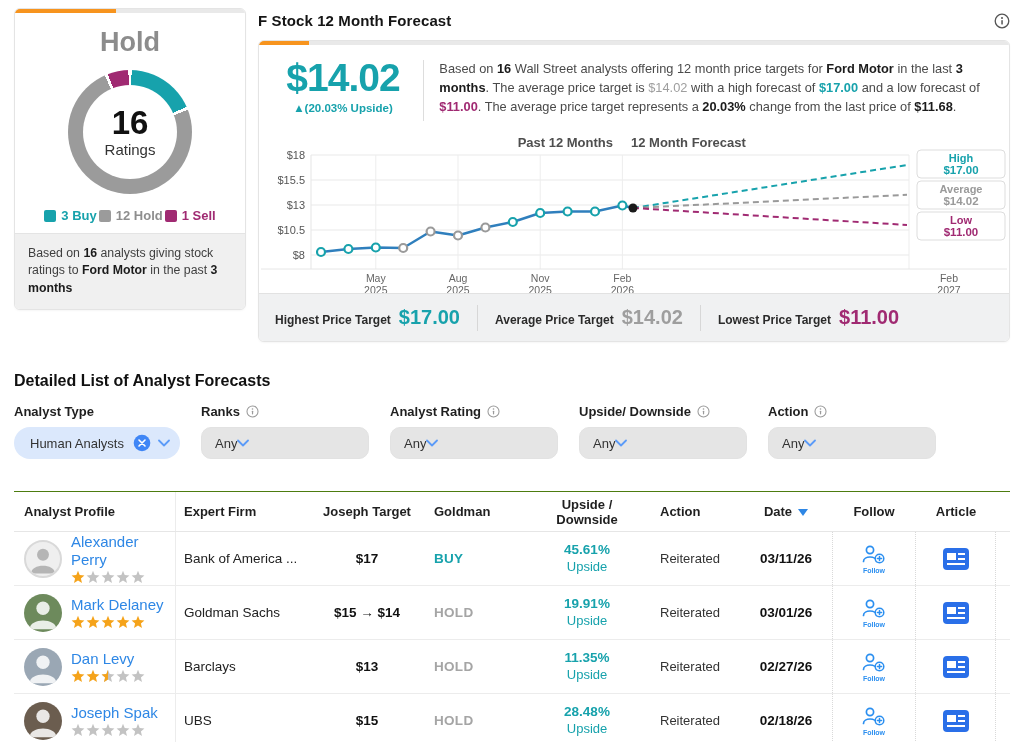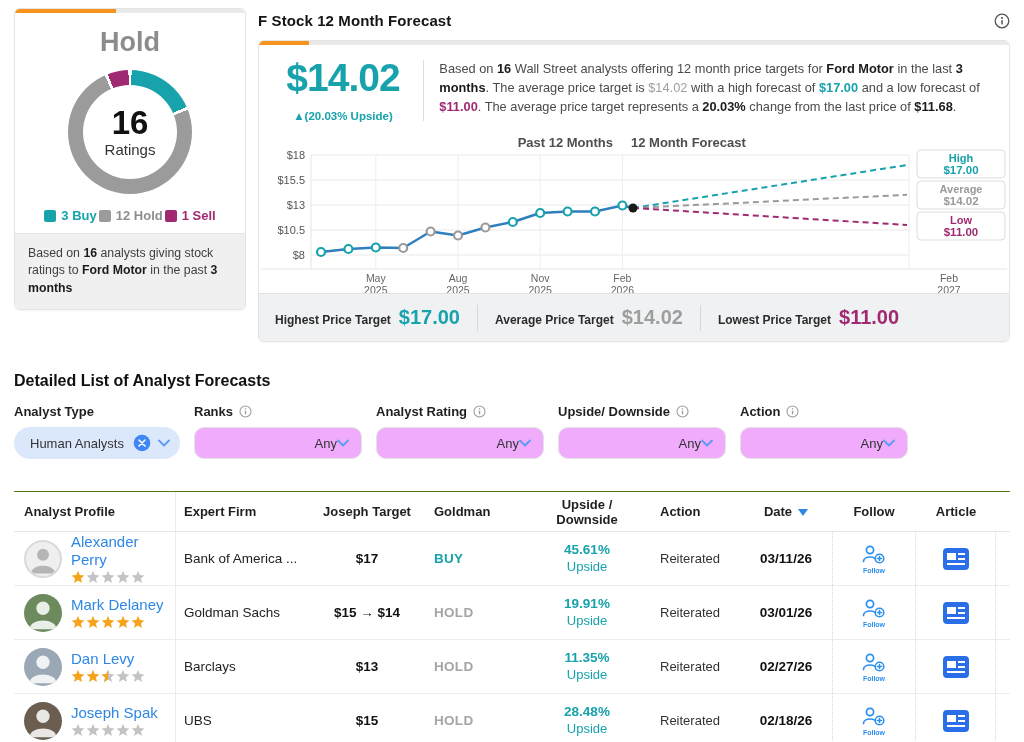--- a/index.html
+++ b/index.html
@@ -31,39 +31,39 @@
   .legend-item { display:flex; align-items:center; gap:5px; font-size:13px; font-weight:700; }
   .legend-swatch { width:12px; height:12px; border-radius:2px; }
   .card-foot { margin-top:auto; background:#f0f0f0; border-top:1px solid #e4e4e4; padding:11px 13px;
     font-size:12.3px; line-height:1.45; color:#3f3f3f; }
   .card-foot .b, .forecast-desc .b { font-weight:700; color:#1b1b1b; }
 
   
   .forecast-top { display:flex; align-items:flex-start; padding:13px 16px 4px 14px; height:86px; }
   .price-block { width:140px; flex:0 0 140px; text-align:center; }
   .big-price { font-size:39px; font-weight:700; letter-spacing:-1px; line-height:1; }
-  .upside-caption { font-size:11.5px; font-weight:700; margin-top:13px; }
+  .upside-caption { font-size:11.5px; font-weight:700; margin-top:5px; }
   .vdiv { width:1px; align-self:stretch; background:#ddd; margin:2px 16px 6px 10px; }
   .forecast-desc { font-size:12.8px; line-height:1.5; color:#4a4a4a; padding-top:1px; }
   .chart-holder { flex:1; min-height:0; }
   .chart-holder svg { display:block; }
   .targets-bar { height:48px; background:#f0f1f2; border-top:1px solid #e2e2e2; display:flex;
     align-items:center; padding-left:16px; }
   .target-item { display:flex; align-items:baseline; gap:8px; }
   .target-label { font-size:12px; font-weight:700; color:#2b2b2b; }
   .target-value { font-size:20px; font-weight:700; }
   .target-div { width:1px; height:26px; background:#d7d7d7; margin:0 17px; align-self:center; }
 
   
   .section-title { font-size:16px; font-weight:700; color:#101010; margin:30px 0 13px 0; }
-  .filters { display:flex; gap:14px; margin-bottom:21px; }
+  .filters { display:flex; gap:21px; margin-bottom:21px; }
   .filter-label-row { display:flex; align-items:center; gap:6px; height:16px; margin-bottom:8px; }
   .filter-label { font-size:13px; font-weight:700; color:#1f1f1f; }
   .select, .chip { height:32px; display:flex; align-items:center; cursor:pointer; font-size:13px; color:#333; }
-  .select { justify-content:flex-end; padding:0 12px 0 13px; border:1px solid #e2e2e2; border-radius:10px; background:#f0abfc; }
+  .select { justify-content:flex-start; padding:0 12px 0 13px; border:1px solid #e2e2e2; border-radius:10px; background:#e5e5e5; }
   .chip { justify-content:space-between; padding:0 10px 0 16px; border-radius:17px; background:#dbe8fc; }
   .chip-right { display:flex; align-items:center; gap:7px; }
 
   
   .a-table { border-top:1px solid #4d7c0f;margin-top:32px; }
   .thead-row, .trow { display:grid; grid-template-columns:162px 132px 118px 96px 130px 88px 92px 84px 80px; }
   .thead-row { height:40px; border-bottom:1px solid #e6e6e6; }
   .th { display:flex; align-items:center; font-size:13px; font-weight:700; color:#1f1f1f; padding:0 8px; cursor:pointer; }
   .th.c, .td.c { justify-content:center; text-align:center; }
   .th-profile { padding-left:10px; border-right:1px solid #ececec; }

